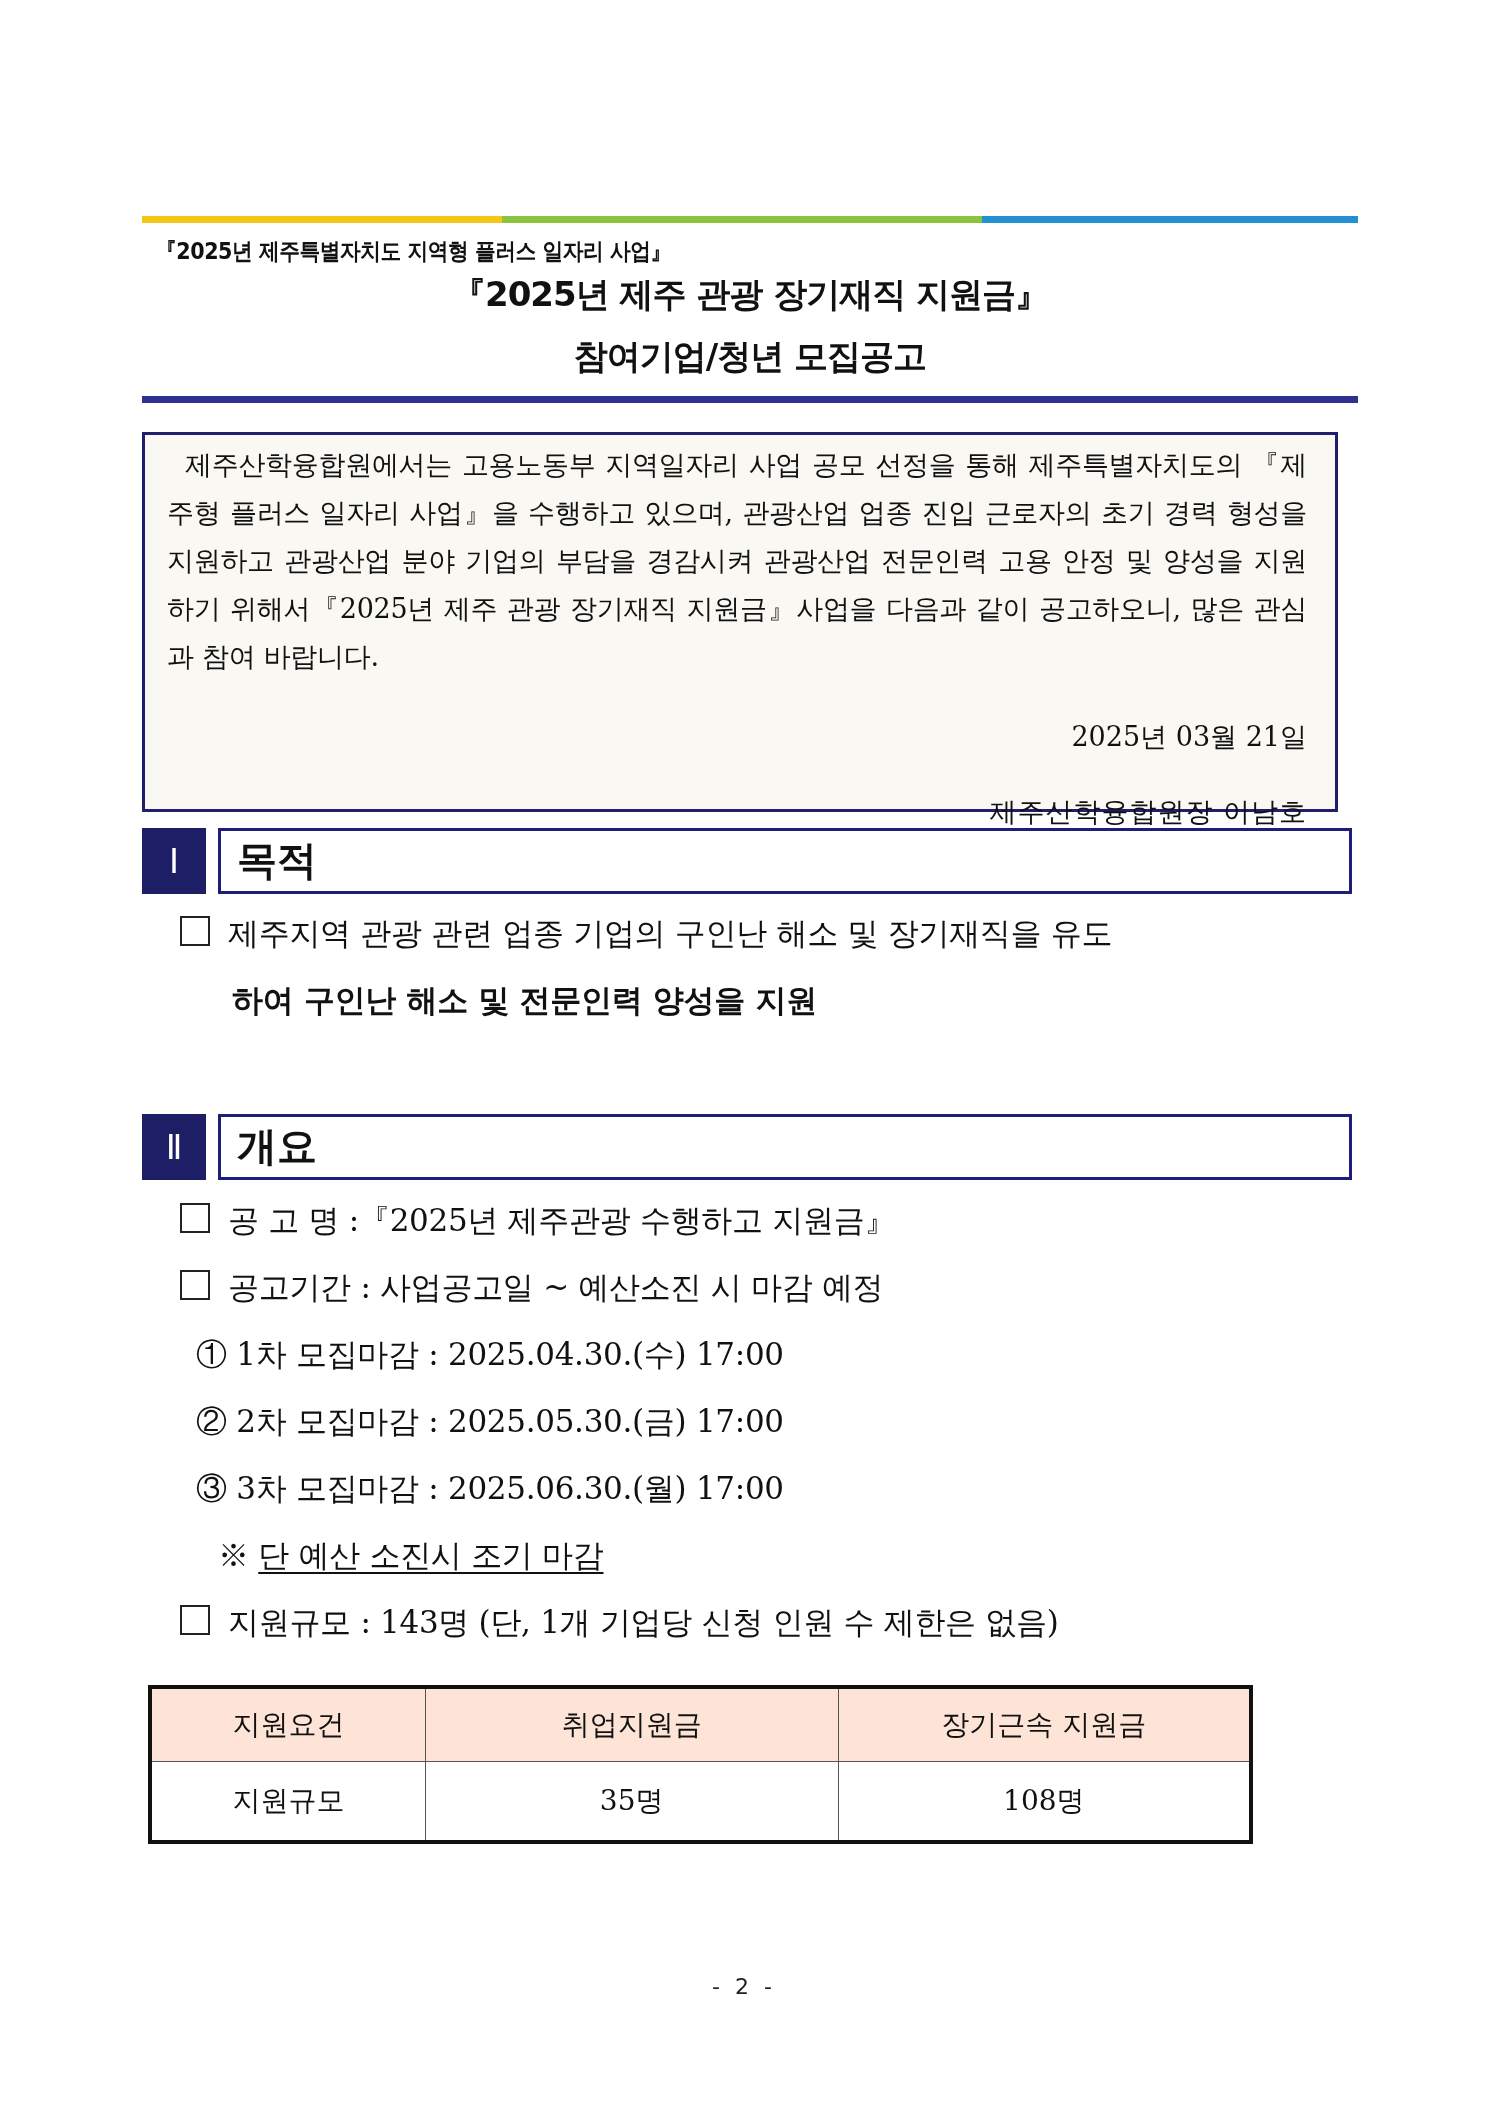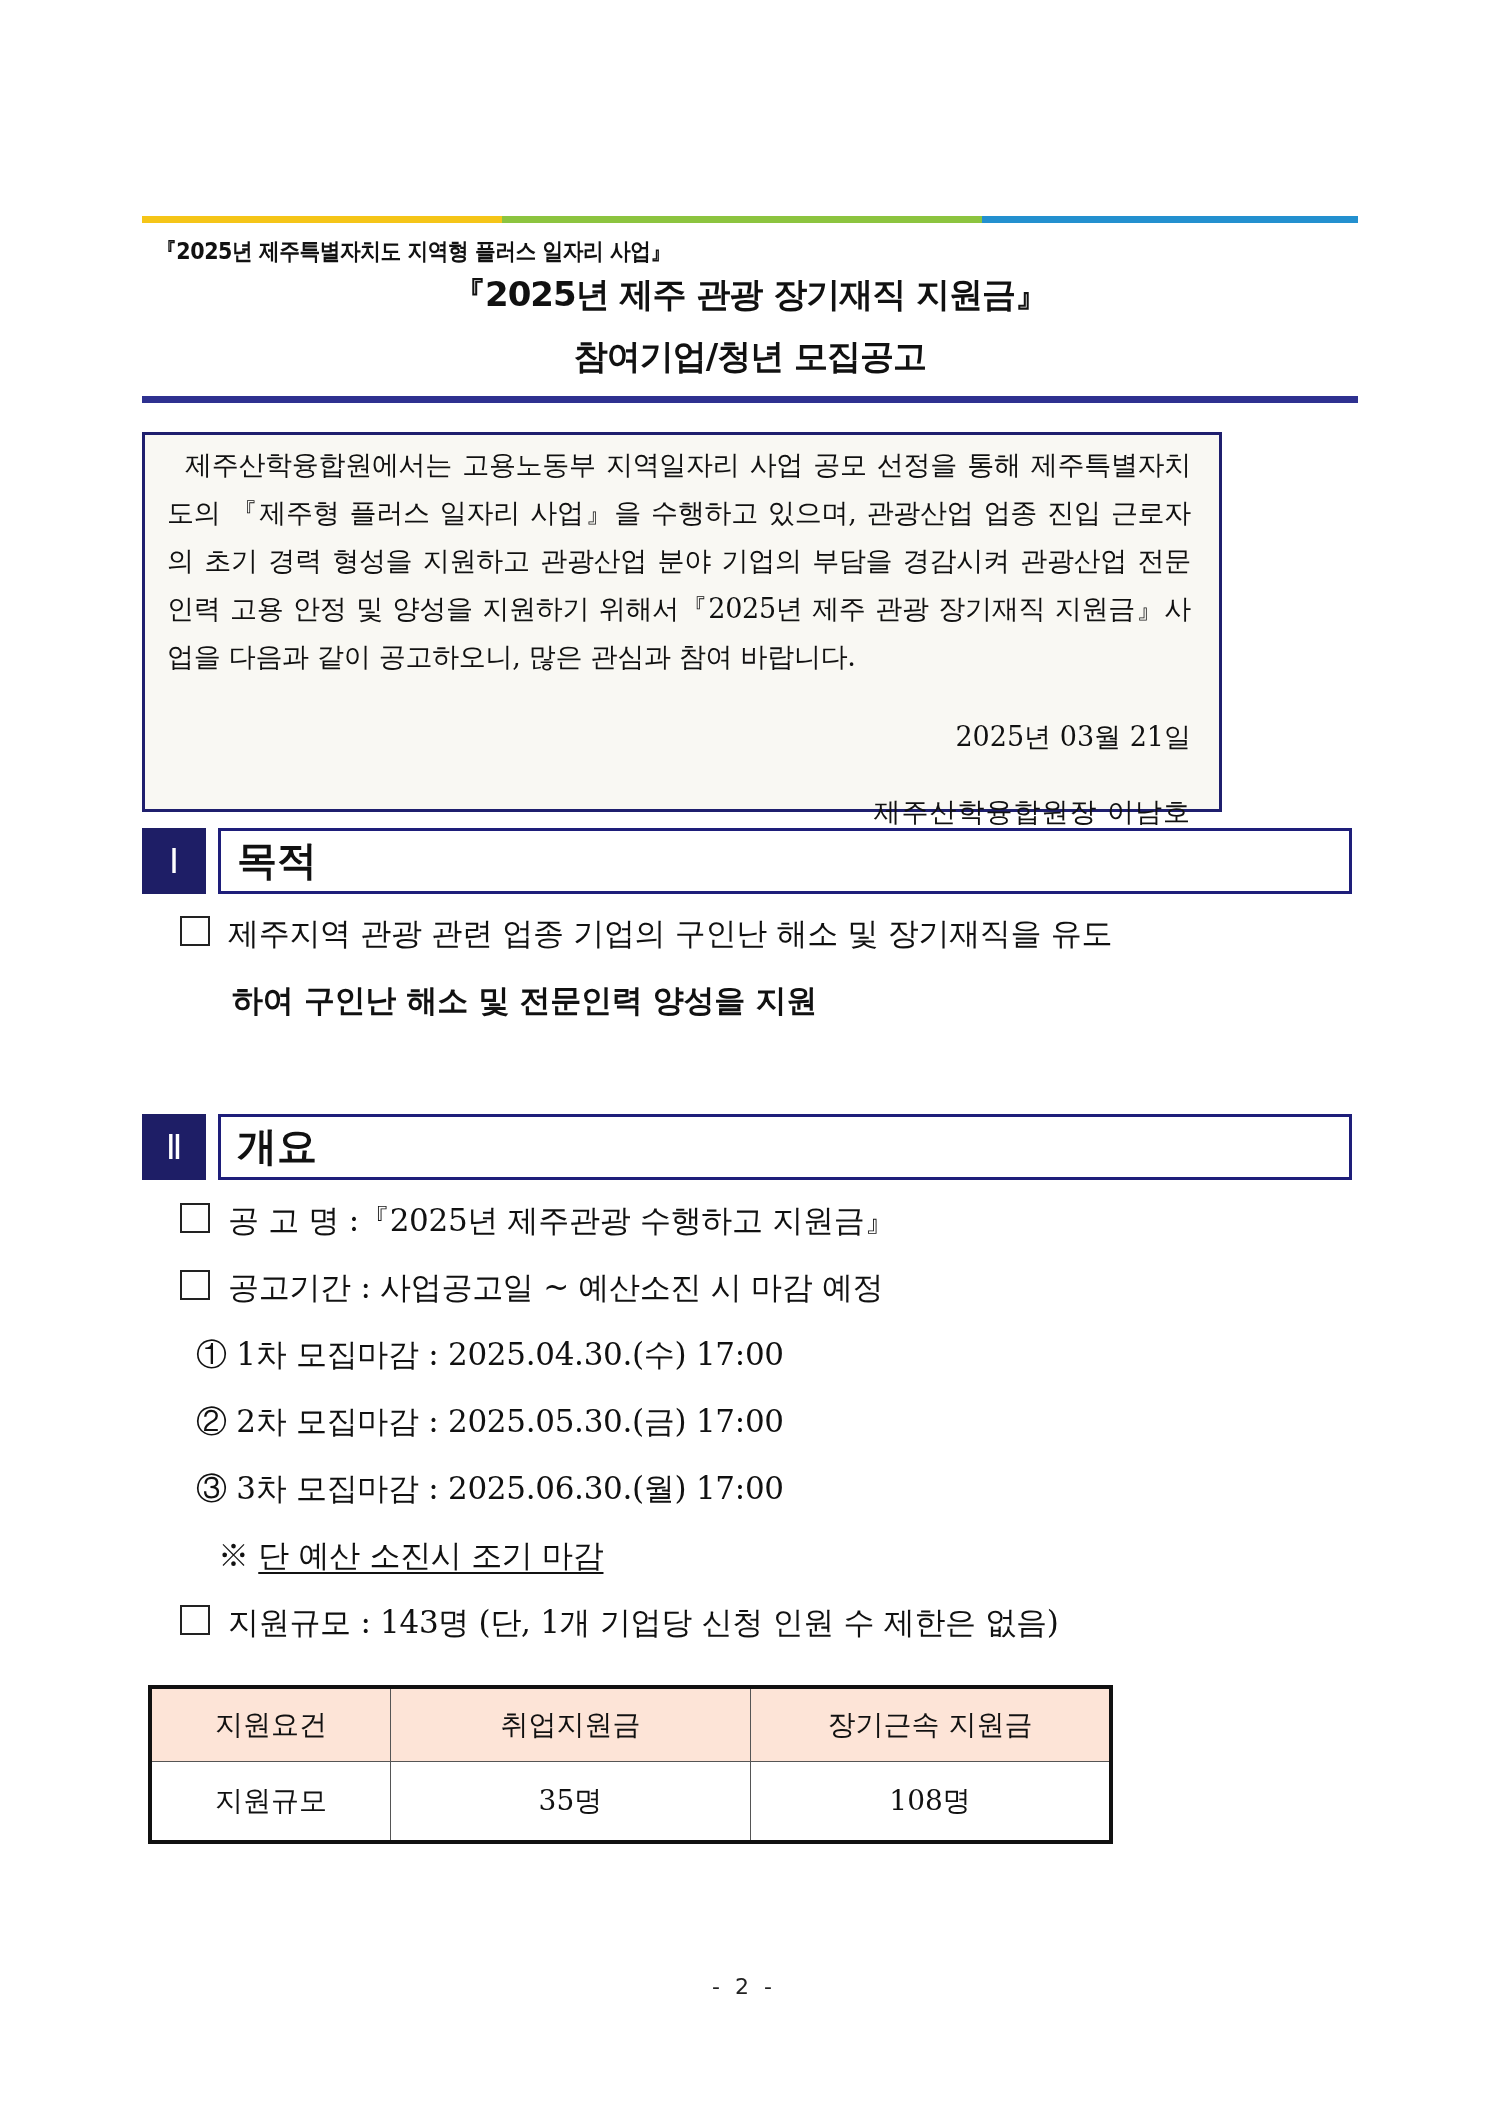--- a/index.html
+++ b/index.html
@@ -15,42 +15,42 @@
   .subtitle { position: absolute; left: 156px; top: 236px;
               font-family: "DejaVu Sans", "Liberation Sans", sans-serif; font-weight: bold;
               font-size: 23px; letter-spacing: -0.5px; transform: scaleX(0.9); transform-origin: left; }
   .title1, .title2 { position: absolute; left: 142px; width: 1216px; text-align: center;
               font-family: "DejaVu Sans", "Liberation Sans", sans-serif; font-weight: bold;
               font-size: 34px; letter-spacing: -1px; }
   .title1 { top: 272px; }
   .title2 { top: 334px; }
   .bottombar { position: absolute; left: 142px; top: 396px; width: 1216px; height: 7px; background: #2e3190; }
 
-  .intro { position: absolute; left: 142px; top: 432px; width: 1080px; height: 380px;
+  .intro { position: absolute; left: 142px; top: 432px; width: 1196px; height: 380px;
            border: 3px solid #1f1f6e; background: #f9f8f3; box-sizing: border-box; }
   .intro p { margin: 0; position: absolute; left: 22px; right: 28px; top: 6px;
              font-size: 27px; line-height: 48px; text-align: justify; text-indent: 18px;
              letter-spacing: -0.3px; }
   .intro .date { position: absolute; right: 28px; top: 278px; font-size: 27px; line-height: 48px; }
   .intro .signer { position: absolute; right: 28px; top: 353px; font-size: 27px; line-height: 48px; letter-spacing: 1px; }
 
   .sec-head { position: absolute; left: 142px; width: 1210px; height: 66px; }
   .sec-num { position: absolute; left: 0; top: 0; width: 64px; height: 66px; background: #1e1e66;
              color: #fff; font-family: "DejaVu Sans", "Liberation Sans", sans-serif; font-size: 34px;
              display: flex; align-items: center; justify-content: center; }
   .sec-title { position: absolute; left: 76px; top: 0; right: 0; height: 66px; box-sizing: border-box;
                border: 3px solid #1e1e7a; padding-left: 16px;
                font-family: "DejaVu Sans", "Liberation Sans", sans-serif; font-weight: bold; font-size: 40px;
                line-height: 58px; }
 
   .line { position: absolute; font-size: 31px; letter-spacing: -0.3px; white-space: nowrap; }
   .box { display: inline-block; width: 26px; height: 26px; border: 2px solid #222; vertical-align: -2px; margin-right: 18px; }
   .underline { text-decoration: underline; text-underline-offset: 6px; text-decoration-thickness: 2px; }
 
-  table.scale { position: absolute; left: 148px; top: 1685px; width: 965px; border-collapse: collapse;
+  table.scale { position: absolute; left: 148px; top: 1685px; width: 1105px; border-collapse: collapse;
                 border: 4px solid #111; font-size: 28px; }
   table.scale td, table.scale th { border: 1px solid #555; text-align: center; font-weight: normal; }
   table.scale th { background: #fde4d7; height: 70px; }
   table.scale td { height: 76px; }
 
   .pagenum { position: absolute; left: 0; width: 1488px; top: 1974px; text-align: center;
              font-family: "DejaVu Sans", "Liberation Sans", sans-serif; font-size: 22px; color: #222; letter-spacing: 4px; }
 </style>
 </head>
 <body>

